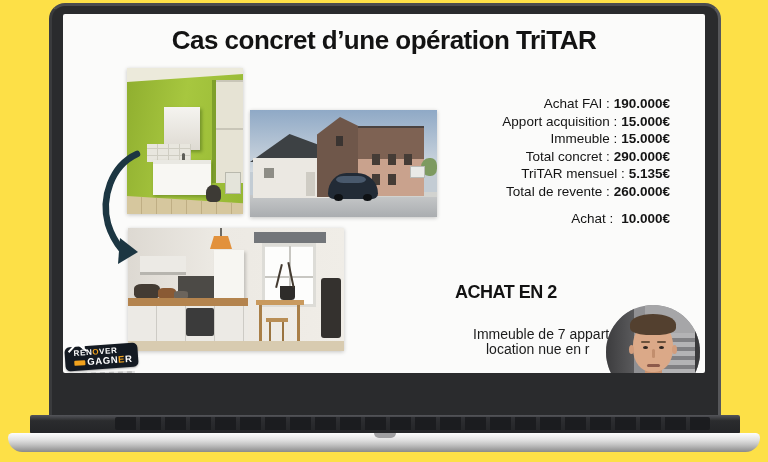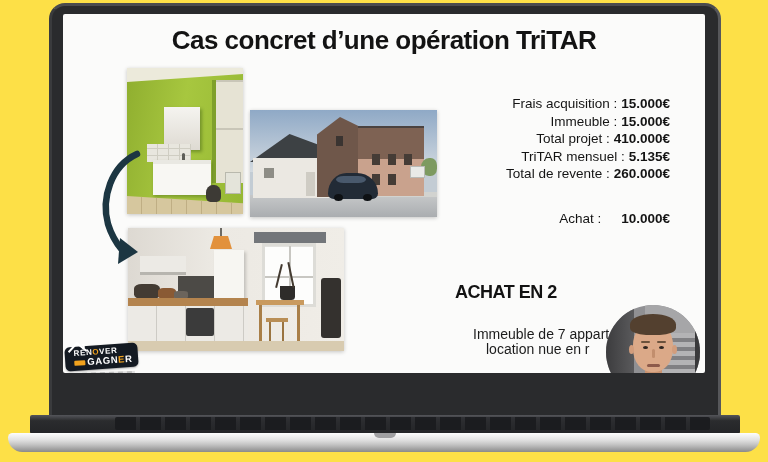--- a/index.html
+++ b/index.html
@@ -28,21 +28,21 @@
           overflow:hidden;border-radius:2px;}
   .slide-title{position:absolute;left:0;right:0;top:11px;text-align:center;
           font-size:26px;font-weight:bold;letter-spacing:-.5px;color:#131313;}
 
   
   .fin{position:absolute;right:35px;top:81px;text-align:right;color:#141414;
        font-size:13.5px;line-height:17.5px;white-space:nowrap;}
   .fin-row b{margin-left:4px;}
   .apport{position:absolute;right:35px;top:197px;text-align:right;color:#141414;
        font-size:13.5px;white-space:nowrap;}
-  .apport b{margin-left:20px;}
+  .apport b{margin-left:8px;}
 
   
   .achat-heading{position:absolute;left:392px;top:268px;font-size:18px;font-weight:bold;
        letter-spacing:-.5px;color:#121212;white-space:nowrap;}
   .achat-sub1{position:absolute;left:410px;top:312px;font-size:14px;color:#1c1c1c;white-space:nowrap;}
   .achat-sub2{position:absolute;left:423px;top:327px;font-size:14px;color:#1c1c1c;white-space:nowrap;}
 
   
   .photo{position:absolute;overflow:hidden;box-shadow:0 1px 4px rgba(0,0,0,.22);}
   .abs{position:absolute;}
@@ -247,23 +247,24 @@
       <div class="abs darkR"></div>
       <div class="abs floor3"></div>
     </div>
 
     <svg class="arrow-svg" viewBox="0 0 62 132">
       <path d="M44 12 C 18 24, 8 56, 15 82 C 19 95, 24 102, 29 108" fill="none" stroke="#1c3642" stroke-width="6.5" stroke-linecap="round"></path>
       <polygon points="27,96 45,110 25,122" fill="#1c3642"></polygon>
     </svg>
 
     <div class="fin">
-      <div class="fin-row"><span>Frais acquisition :</span><b>15.000€</b></div>
+      <div class="fin-row"><span>Achat FAI :</span><b>190.000€</b></div>
+      <div class="fin-row"><span>Apport acquisition :</span><b>15.000€</b></div>
       <div class="fin-row"><span>Immeuble :</span><b>15.000€</b></div>
-      <div class="fin-row"><span>Total projet :</span><b>410.000€</b></div>
+      <div class="fin-row"><span>Total concret :</span><b>290.000€</b></div>
       <div class="fin-row"><span>TriTAR mensuel :</span><b>5.135€</b></div>
       <div class="fin-row"><span>Total de revente :</span><b>260.000€</b></div>
     </div>
     <div class="apport">
       <span>Achat :</span><b>10.000€</b>
     </div>
 
     <div class="achat-heading">ACHAT EN 2</div>
     <div class="achat-sub1">Immeuble de 7 appart</div>
     <div class="achat-sub2">location nue en r</div>

